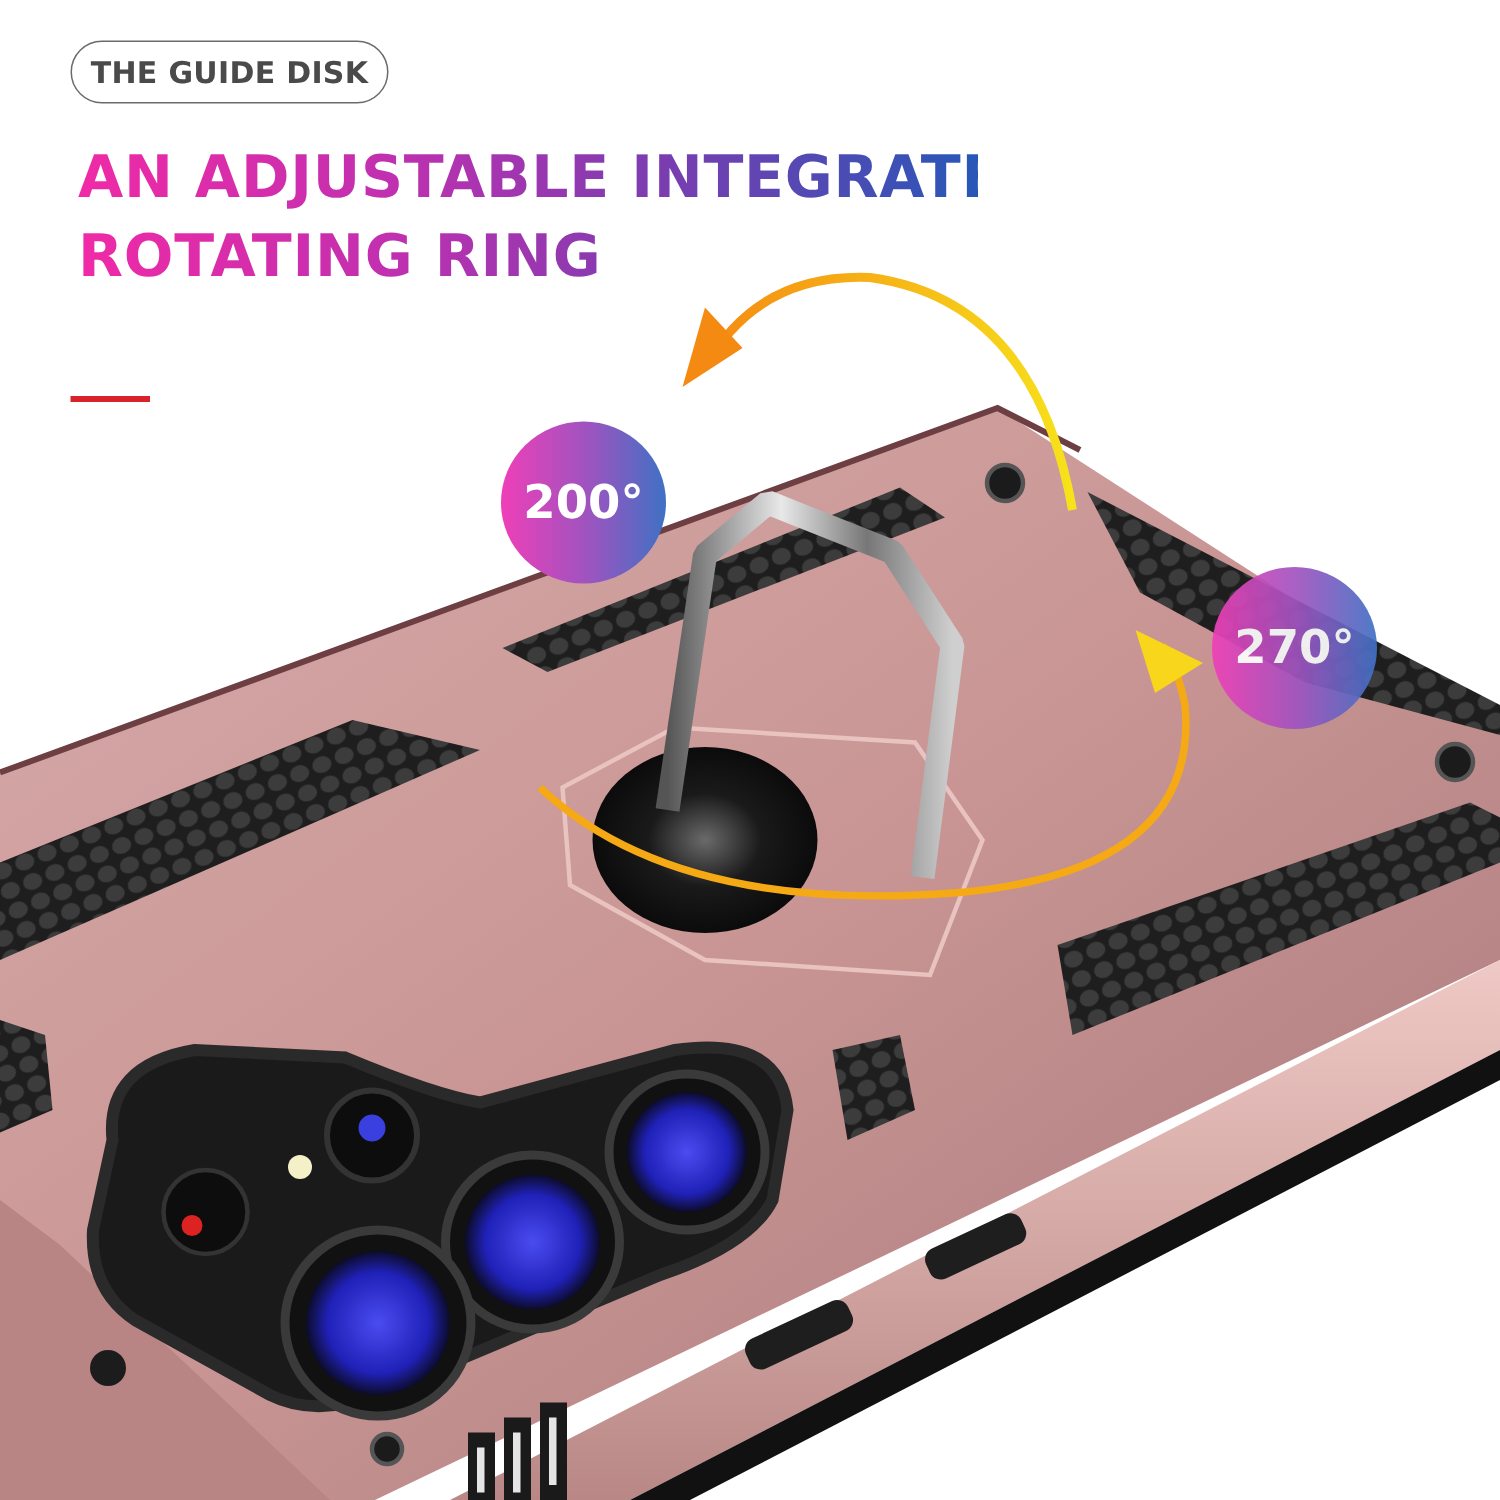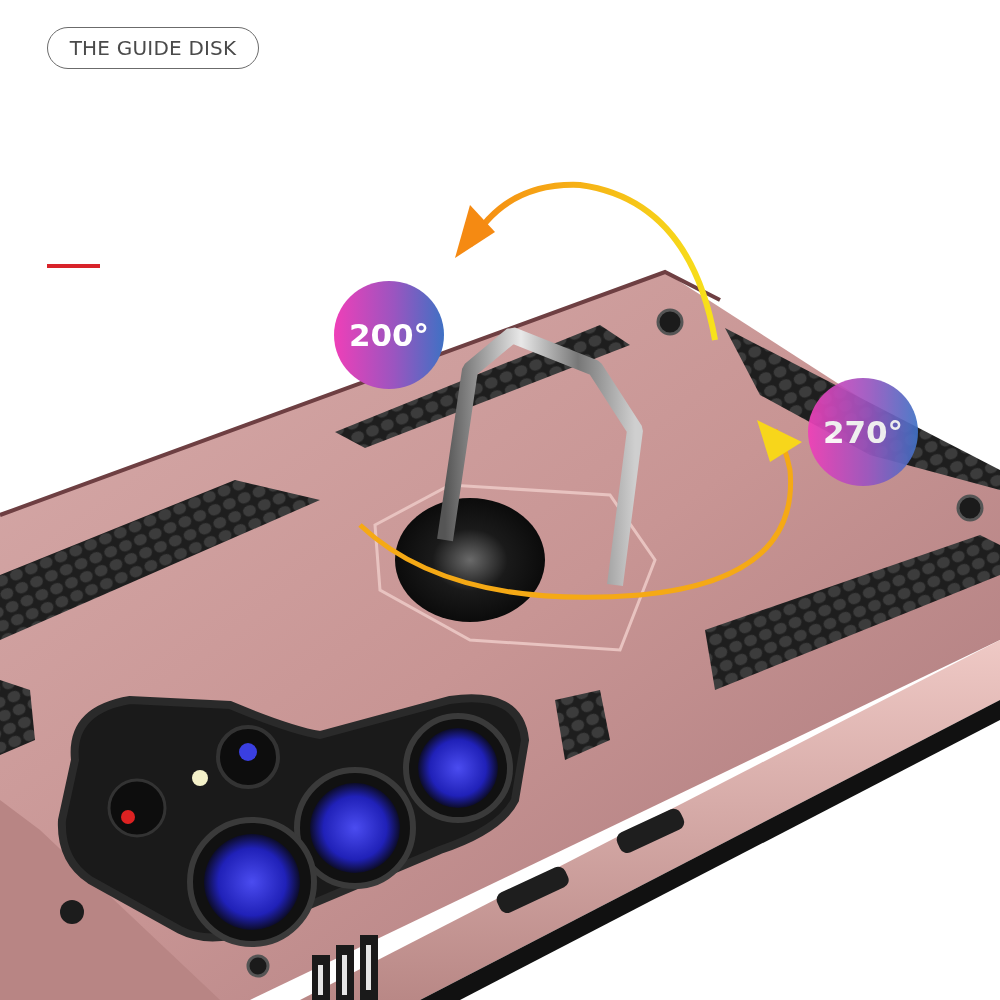--- a/index.html
+++ b/index.html
@@ -5,21 +5,21 @@
     html, body { margin: 0; padding: 0; }
     body {
       width: 1000px; height: 1000px; position: relative; overflow: hidden;
       background: #ffffff;
       font-family: "DejaVu Sans", sans-serif;
     }
     .badge {
       position: absolute; left: 47px; top: 27px; width: 212px; height: 42px;
       border: 1.5px solid #6b6b6b; border-radius: 22px; box-sizing: border-box;
       display: flex; align-items: center; justify-content: center;
-      font-family: "DejaVu Sans", sans-serif; font-weight: normal; font-size: 20px;
+      font-family: "DejaVu Sans", sans-serif; font-weight: bold; font-size: 20px;
       color: #4a4a4a; letter-spacing: 0.2px; text-align: center;
     }
     .headline {
       position: absolute; left: 52px; top: 92px; width: 600px;
       font-family: "DejaVu Sans", sans-serif; font-weight: bold;
       font-size: 39px; line-height: 53px; letter-spacing: 0.5px;
       background: linear-gradient(90deg, #f02aa6 0%, #c030b0 35%, #7a3db0 65%, #2857b8 100%);
       -webkit-background-clip: text; background-clip: text; color: transparent;
     }
     .headline div { white-space: nowrap; }
@@ -130,18 +130,20 @@
 
   <path d="M715,340 Q690,200 580,185 Q505,182 470,245" fill="none" stroke="url(#arrowG)" stroke-width="6"></path>
   <polygon points="455,258 470,205 495,232" fill="#f58a12"></polygon>
   <path d="M360,525 Q450,610 640,595 Q800,580 790,470 Q785,445 775,430" fill="none" stroke="#f5a915" stroke-width="5"></path>
   <polygon points="757,420 802,442 770,462" fill="#f7d61b"></polygon>
 </svg>
 
 <div class="badge">THE GUIDE DISK</div>
 
 <div class="headline">
+  <div>AN ADJUSTABLE INTEGRATED</div>
+  <div>ROTATING RING</div>
 </div>
 
 <div class="red-dash"></div>
 
 <div class="deg deg-100">200°</div>
 <div class="deg deg-360">270°</div>
 
 </body></html>

